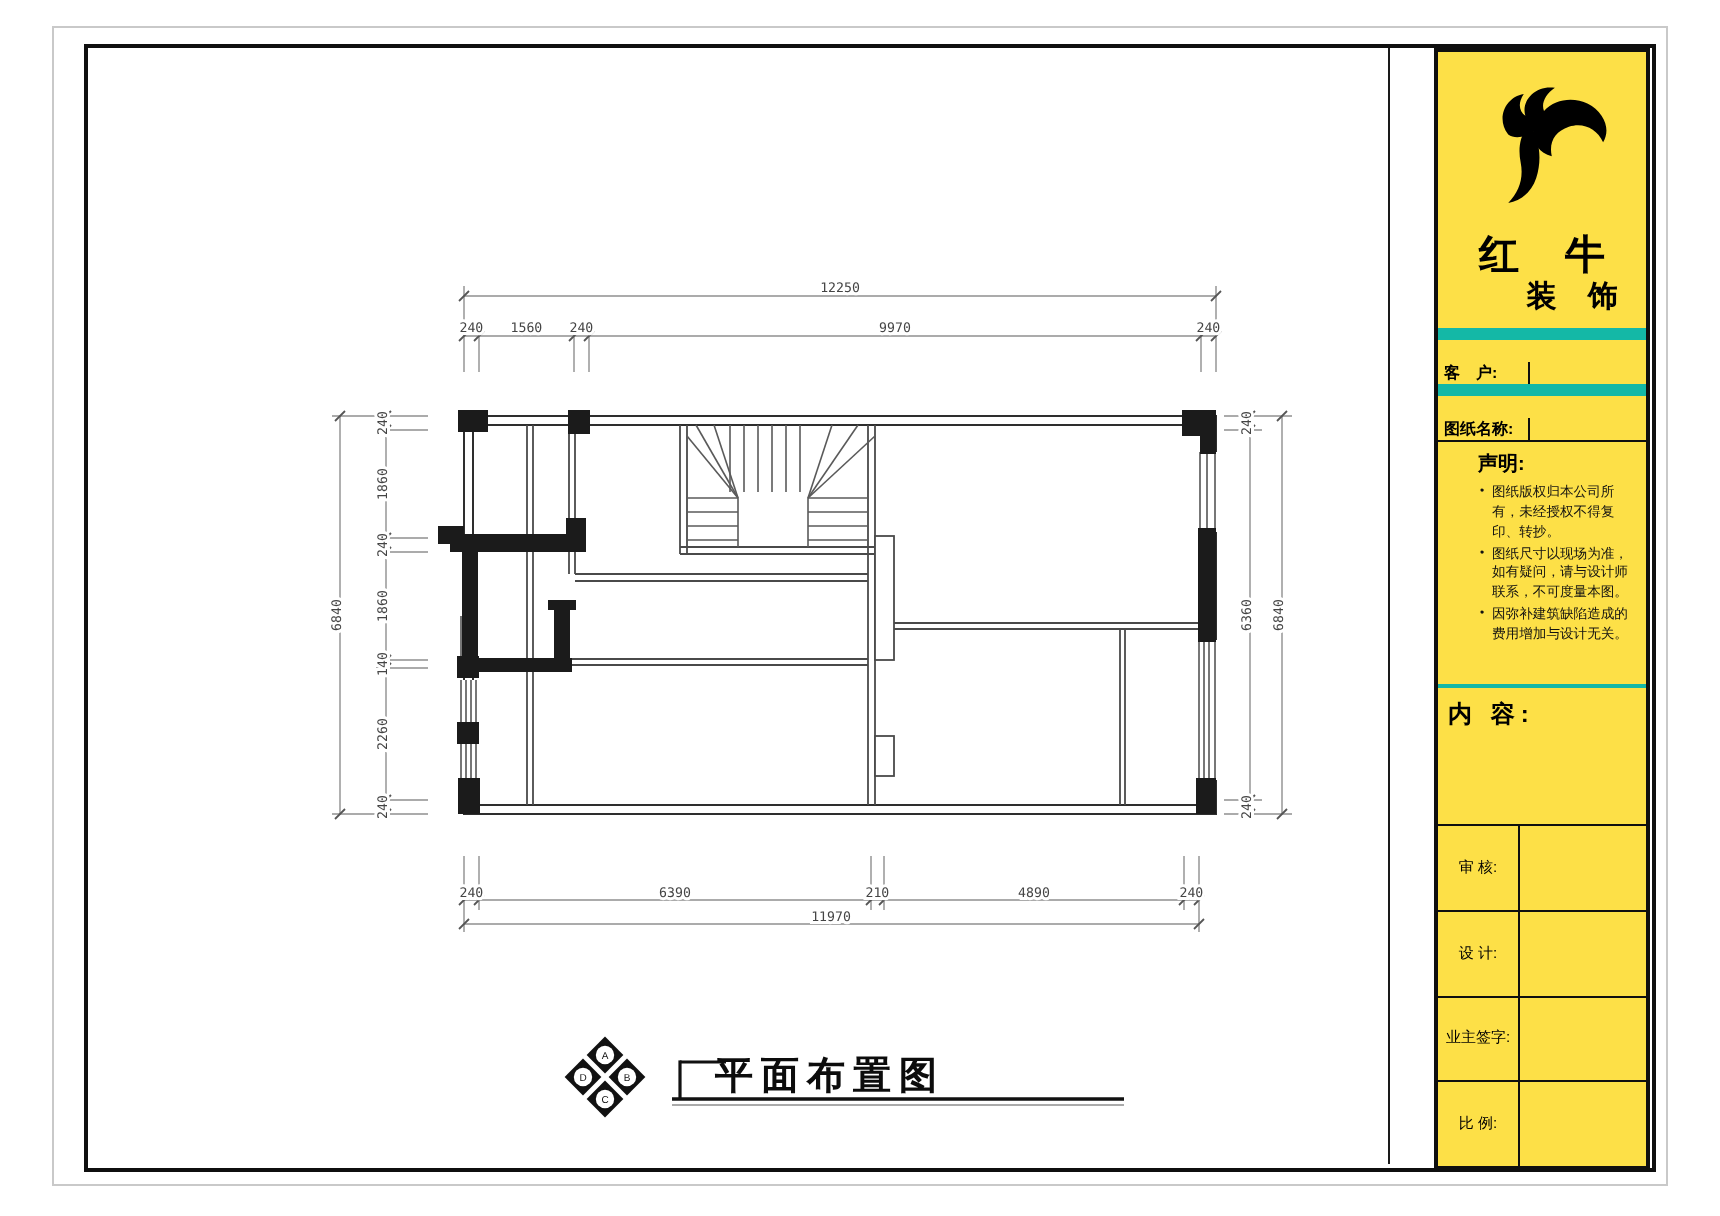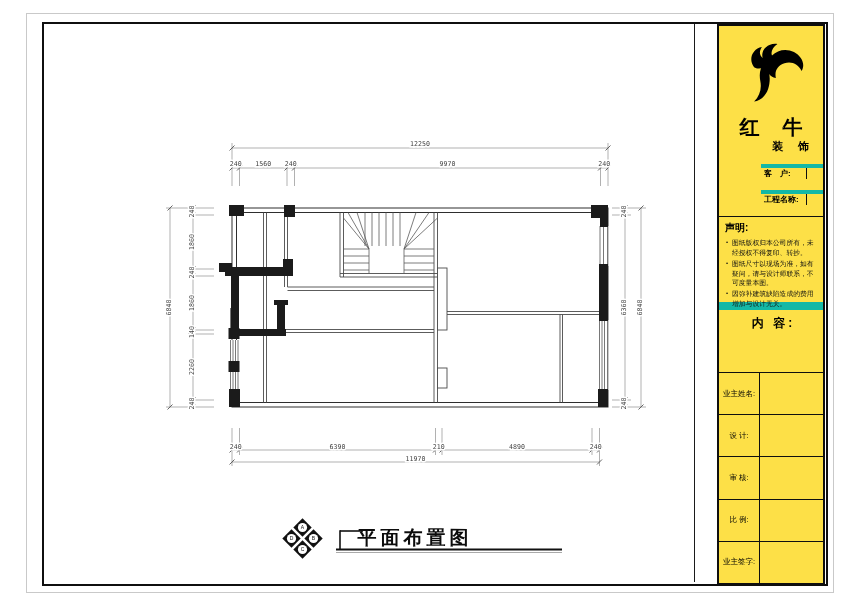--- a/index.html
+++ b/index.html
@@ -6,29 +6,29 @@
   body{width:860px;height:608px;position:relative;font-family:"Liberation Sans",sans-serif;overflow:hidden;}
   .outer-frame{position:absolute;left:26px;top:13px;width:806px;height:578px;border:1px solid #c9c9c9;}
   .inner-frame{position:absolute;left:42px;top:22px;width:782px;height:560px;border:2px solid #0f0f0f;}
   .vert-divider{position:absolute;left:694px;top:24px;width:1px;height:558px;background:#1a1a1a;}
   svg{position:absolute;left:0;top:0;}
   
   .title-block{position:absolute;left:717px;top:24px;width:104px;height:557px;border:2px solid #0f0f0f;background:#fde047;display:flex;flex-direction:column;}
   .tb-logo{height:138px;position:relative;flex:none;}
   .tb-logo svg{position:absolute;left:18px;top:8px;}
   .tb-brand-main{position:absolute;left:0;top:88px;width:100%;text-align:center;font-size:20px;font-weight:bold;letter-spacing:9px;font-family:"Liberation Serif",serif;color:#000;text-indent:9px;}
-  .tb-brand-sub{position:absolute;right:8px;top:113px;font-size:11px;font-weight:bold;letter-spacing:6px;font-family:"Liberation Serif",serif;color:#000;}
-  .tb-field{height:22px;flex:none;border-top:4px solid #14b8a6;display:flex;align-items:flex-start;margin-left:42px;}
+  .tb-brand-sub{position:absolute;right:8px;top:113px;font-size:15px;font-weight:bold;letter-spacing:6px;font-family:"Liberation Serif",serif;color:#000;}
+  .tb-field{height:22px;flex:none;border-top:6px solid #14b8a6;display:flex;align-items:flex-end;}
   .tb-field .lbl{width:42px;flex:none;border-right:1px solid #0f0f0f;display:flex;align-items:center;padding-left:3px;font-size:8px;font-weight:bold;color:#000;letter-spacing:0;}
   .tb-field .val{flex:1;}
-  .tb-statement{border-top:1px solid #0f0f0f;height:86px;flex:none;padding:4px 3px 0 6px;box-sizing:border-box;}
+  .tb-statement{border-top:1px solid #0f0f0f;height:122px;flex:none;padding:4px 3px 0 20px;box-sizing:border-box;}
   .tb-statement .st-title{font-size:10px;font-weight:bold;margin-bottom:3px;color:#000;}
   .st-item{font-size:6.8px;line-height:1.45;color:#111;position:relative;padding-left:7px;margin-bottom:1px;}
   .st-item::before{content:"•";position:absolute;left:1px;top:0;font-size:6px;}
-  .tb-content{border-top:8px solid #14b8a6;height:70px;flex:none;padding:5px 0 0 5px;box-sizing:border-box;text-align:center;}
+  .tb-content{border-top:2px solid #14b8a6;height:70px;flex:none;padding:5px 0 0 5px;box-sizing:border-box;}
   .tb-content .ct-lbl{font-size:12px;font-weight:bold;letter-spacing:3px;color:#000;}
   .tb-table{flex:1;display:flex;flex-direction:column;border-top:1px solid #0f0f0f;}
   .tb-row{flex:1;display:flex;border-top:1px solid #0f0f0f;}
   .tb-row:first-child{border-top:none;}
   .tb-row .lbl{width:40px;flex:none;border-right:1px solid #0f0f0f;display:flex;align-items:center;justify-content:center;font-size:7.5px;color:#000;}
   .tb-row .val{flex:1;}
   
   text.dim{font-family:"DejaVu Sans Mono","Liberation Mono",monospace;font-size:6.6px;fill:#444;paint-order:stroke;stroke:#ffffff;stroke-width:3px;}
   text.sheet-title{font-family:"Liberation Serif","DejaVu Serif",serif;font-size:19px;font-weight:bold;letter-spacing:4px;fill:#0c0c0c;}
   text.compass-letter{font-family:"Liberation Sans",sans-serif;font-size:5px;fill:#111;}
@@ -300,50 +300,46 @@
     </svg>
     <div class="tb-brand-main">红 牛</div>
     <div class="tb-brand-sub">装 饰</div>
   </div>
 
   <div class="tb-field">
     <div class="lbl">客　户:</div>
     <div class="val"></div>
   </div>
   <div class="tb-field">
-    <div class="lbl">工程名称:</div>
+    <div class="lbl">图纸名称:</div>
     <div class="val"></div>
   </div>
 
   <div class="tb-statement">
     <div class="st-title">声明:</div>
     <div class="st-item">图纸版权归本公司所有，未经授权不得复印、转抄。</div>
     <div class="st-item">图纸尺寸以现场为准，如有疑问，请与设计师联系，不可度量本图。</div>
     <div class="st-item">因弥补建筑缺陷造成的费用增加与设计无关。</div>
   </div>
 
   <div class="tb-content">
     <div class="ct-lbl">内 容:</div>
   </div>
 
   <div class="tb-table">
     <div class="tb-row">
-      <div class="lbl">业主姓名:</div>
+      <div class="lbl">审 核:</div>
       <div class="val"></div>
     </div>
     <div class="tb-row">
       <div class="lbl">设 计:</div>
       <div class="val"></div>
     </div>
     <div class="tb-row">
-      <div class="lbl">审 核:</div>
+      <div class="lbl">业主签字:</div>
       <div class="val"></div>
     </div>
     <div class="tb-row">
       <div class="lbl">比 例:</div>
       <div class="val"></div>
     </div>
-    <div class="tb-row">
-      <div class="lbl">业主签字:</div>
-      <div class="val"></div>
-    </div>
   </div>
 </div>
 
 </body></html>

